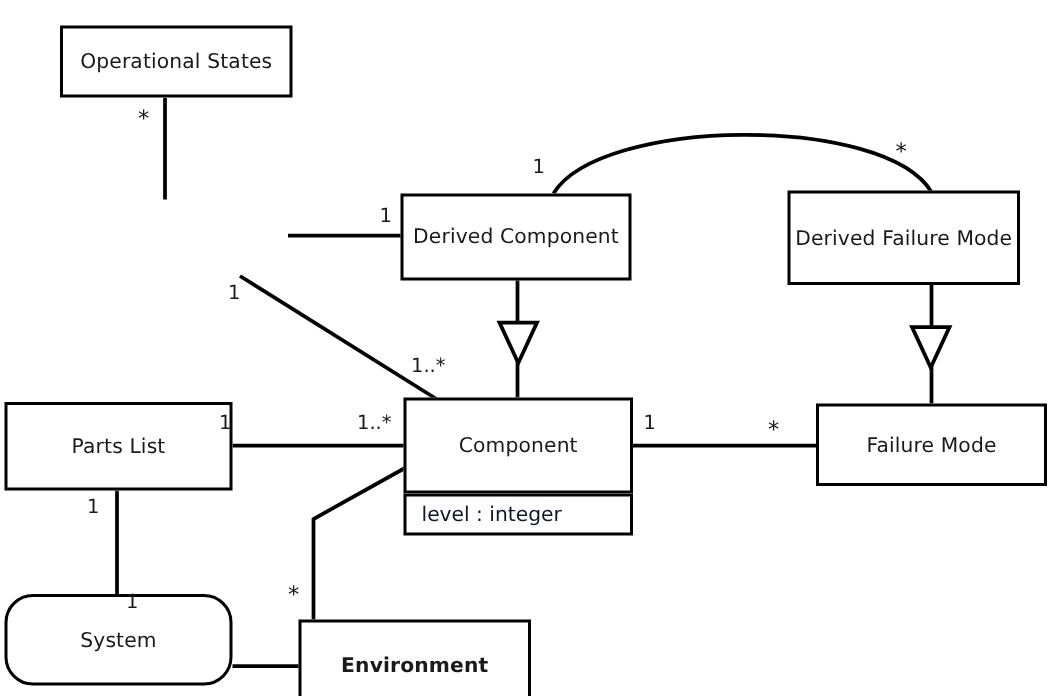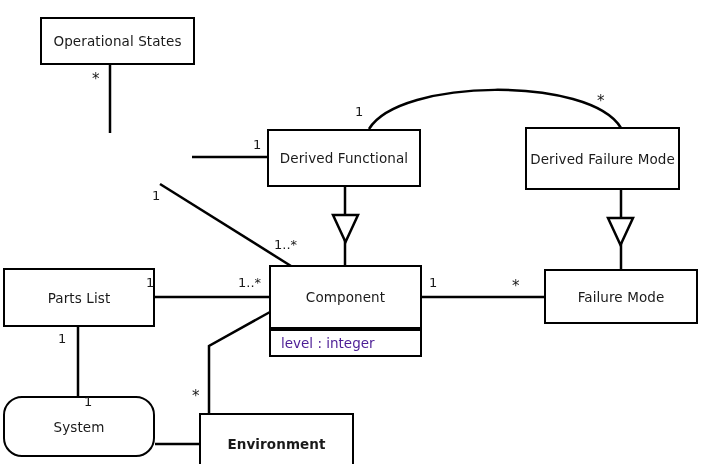--- a/index.html
+++ b/index.html
@@ -47,21 +47,21 @@
   }
   .uml-attr-compartment {
     position: absolute;
     box-sizing: border-box;
     border: 2.5px solid #000000;
     background: #ffffff;
     display: flex;
     align-items: center;
     padding-left: 10px;
     font-size: 13.5px;
-    color: #4c1d95;
+    color: #0f172a;
     white-space: nowrap;
     z-index: 6;
   }
   .multiplicity {
     position: absolute;
     font-size: 13px;
     color: #1a1a1a;
     line-height: 1;
     z-index: 8;
     white-space: nowrap;
@@ -101,21 +101,21 @@
 
     <line x1="155" y1="432" x2="200" y2="432" stroke="#000000" stroke-width="2.5"></line>
   </svg>
 
   <div class="uml-class" style="left:40px; top:5px; width:155px; height:48px;">
     <div class="uml-name-compartment">Operational States</div>
   </div>
 
 
   <div class="uml-class" style="left:267px; top:117px; width:154px; height:58px;">
-    <div class="uml-name-compartment">Derived Functional</div>
+    <div class="uml-name-compartment">Derived Component</div>
   </div>
 
   <div class="uml-class" style="left:525px; top:115px; width:155px; height:63px;">
     <div class="uml-name-compartment">Derived Failure Mode</div>
   </div>
 
   <div class="uml-class" style="left:3px; top:256px; width:152px; height:59px;">
     <div class="uml-name-compartment">Parts List</div>
   </div>
 

